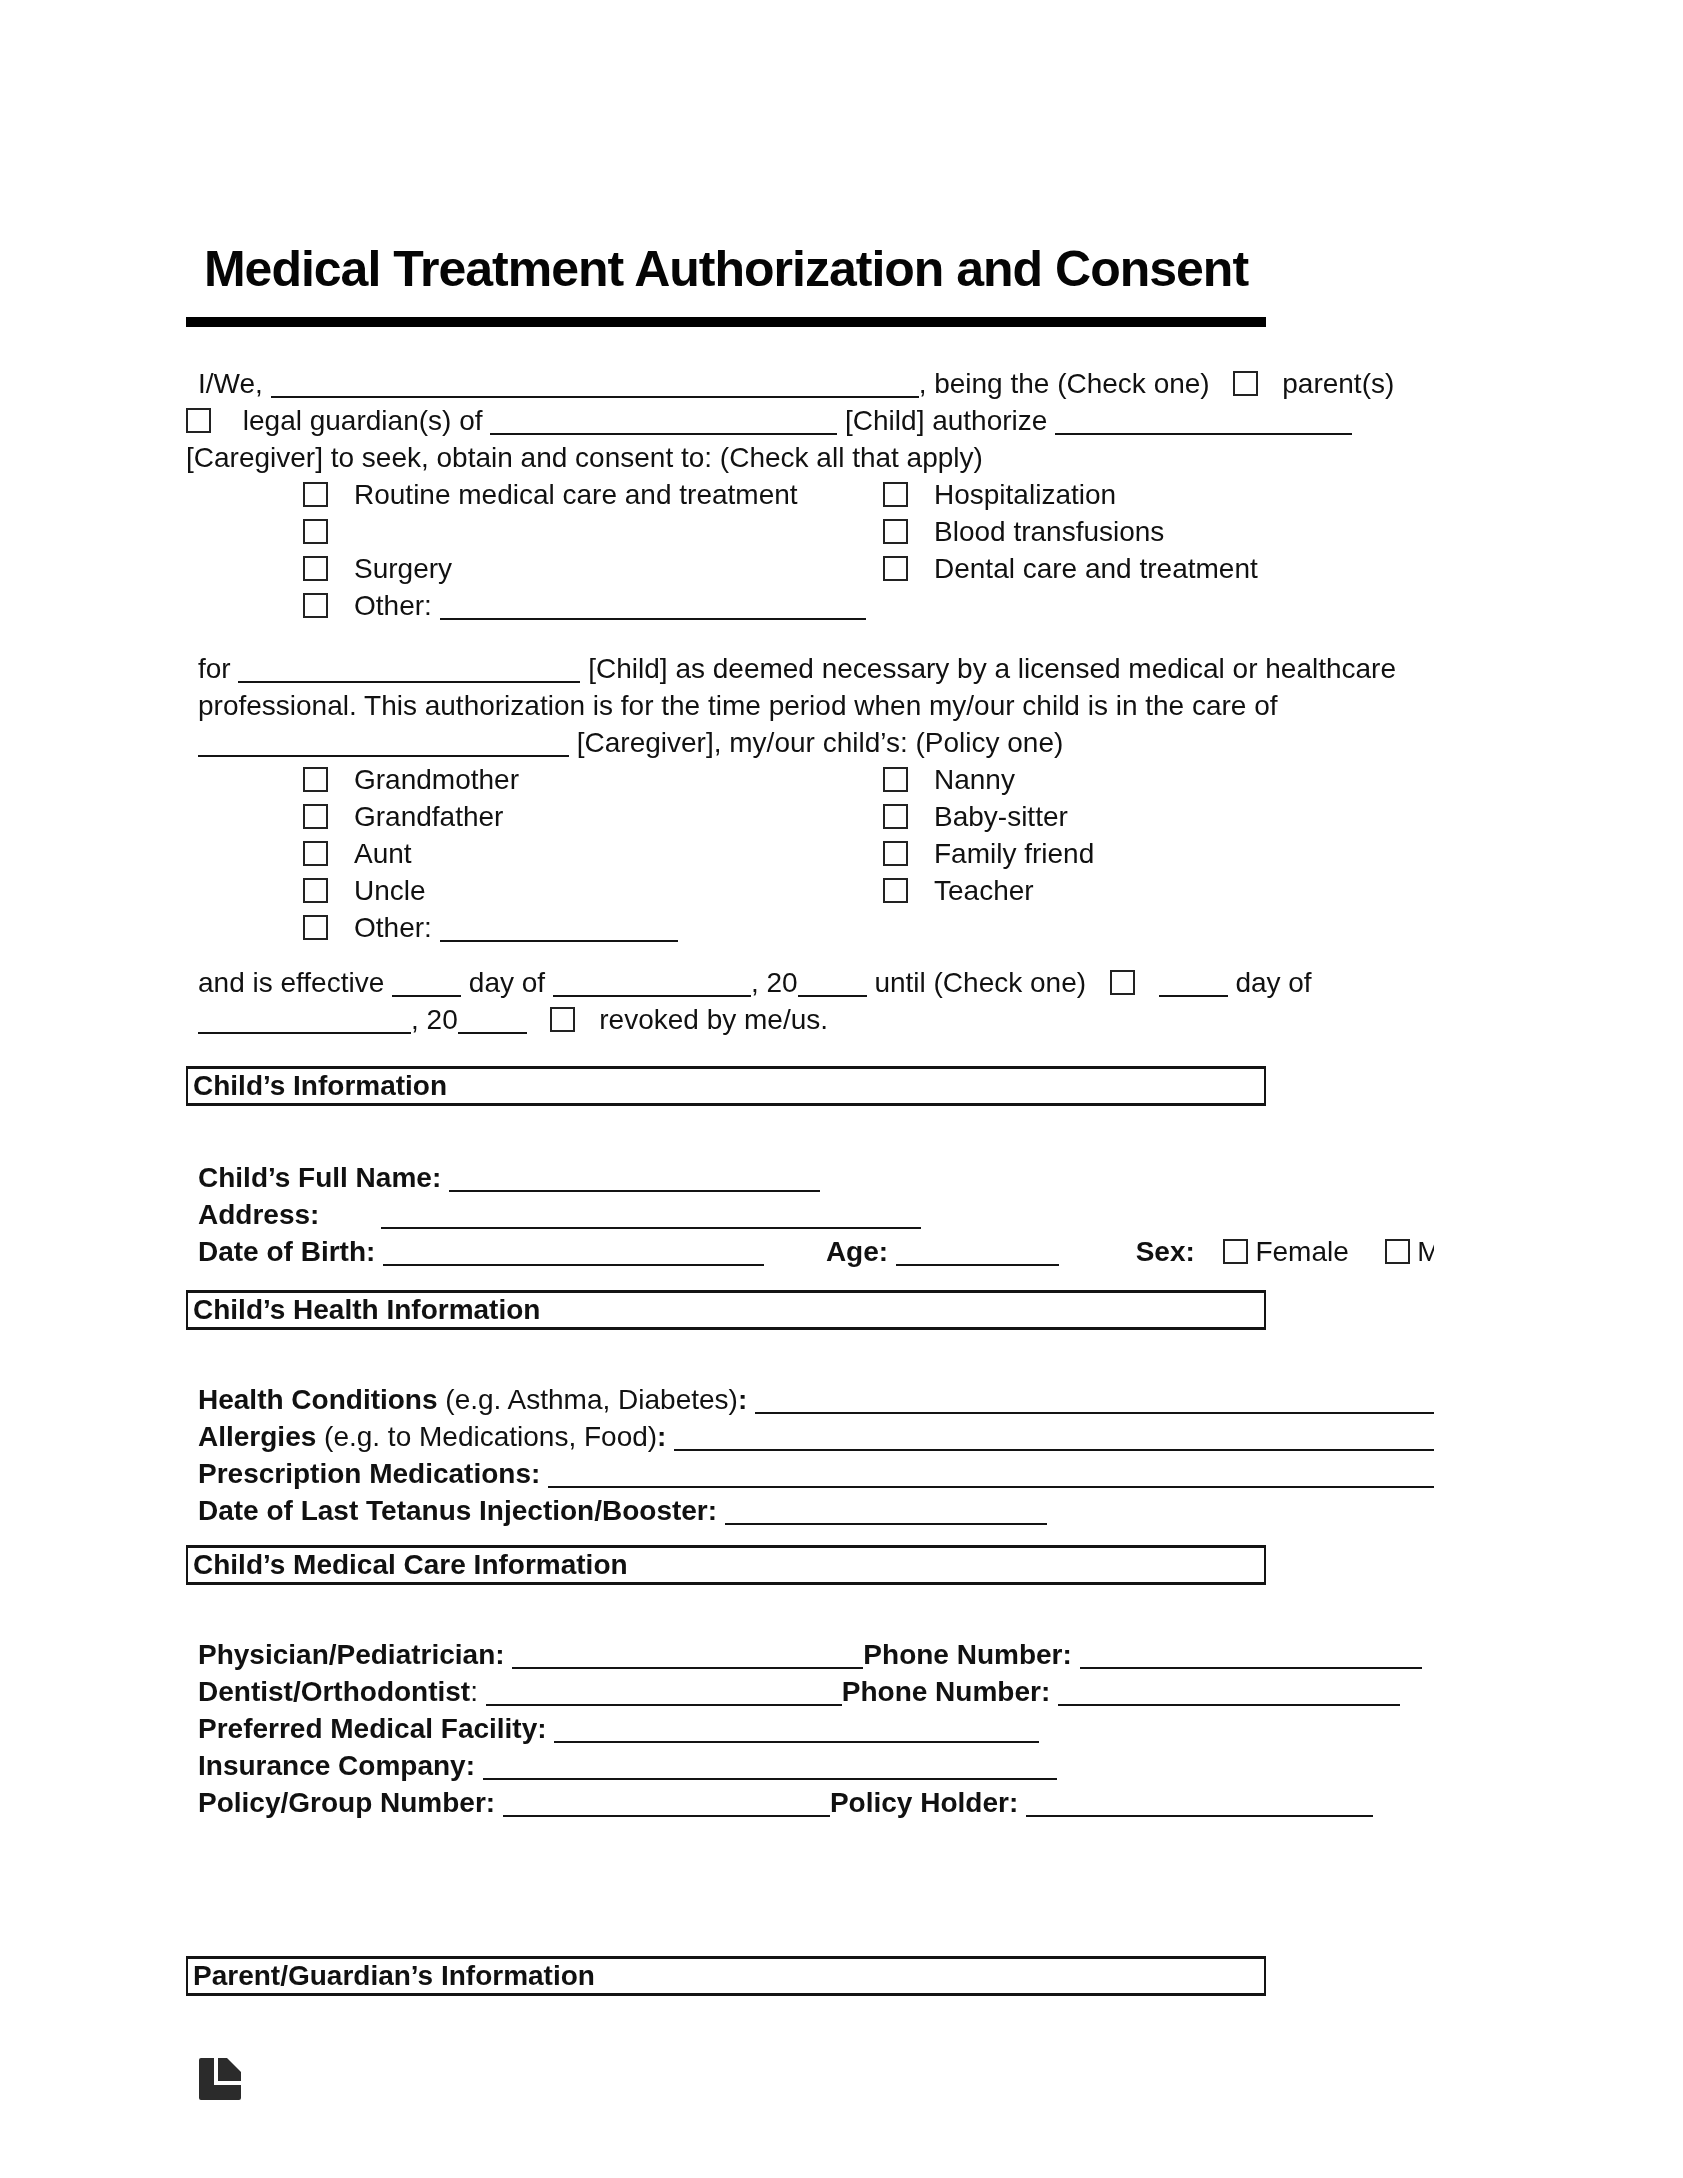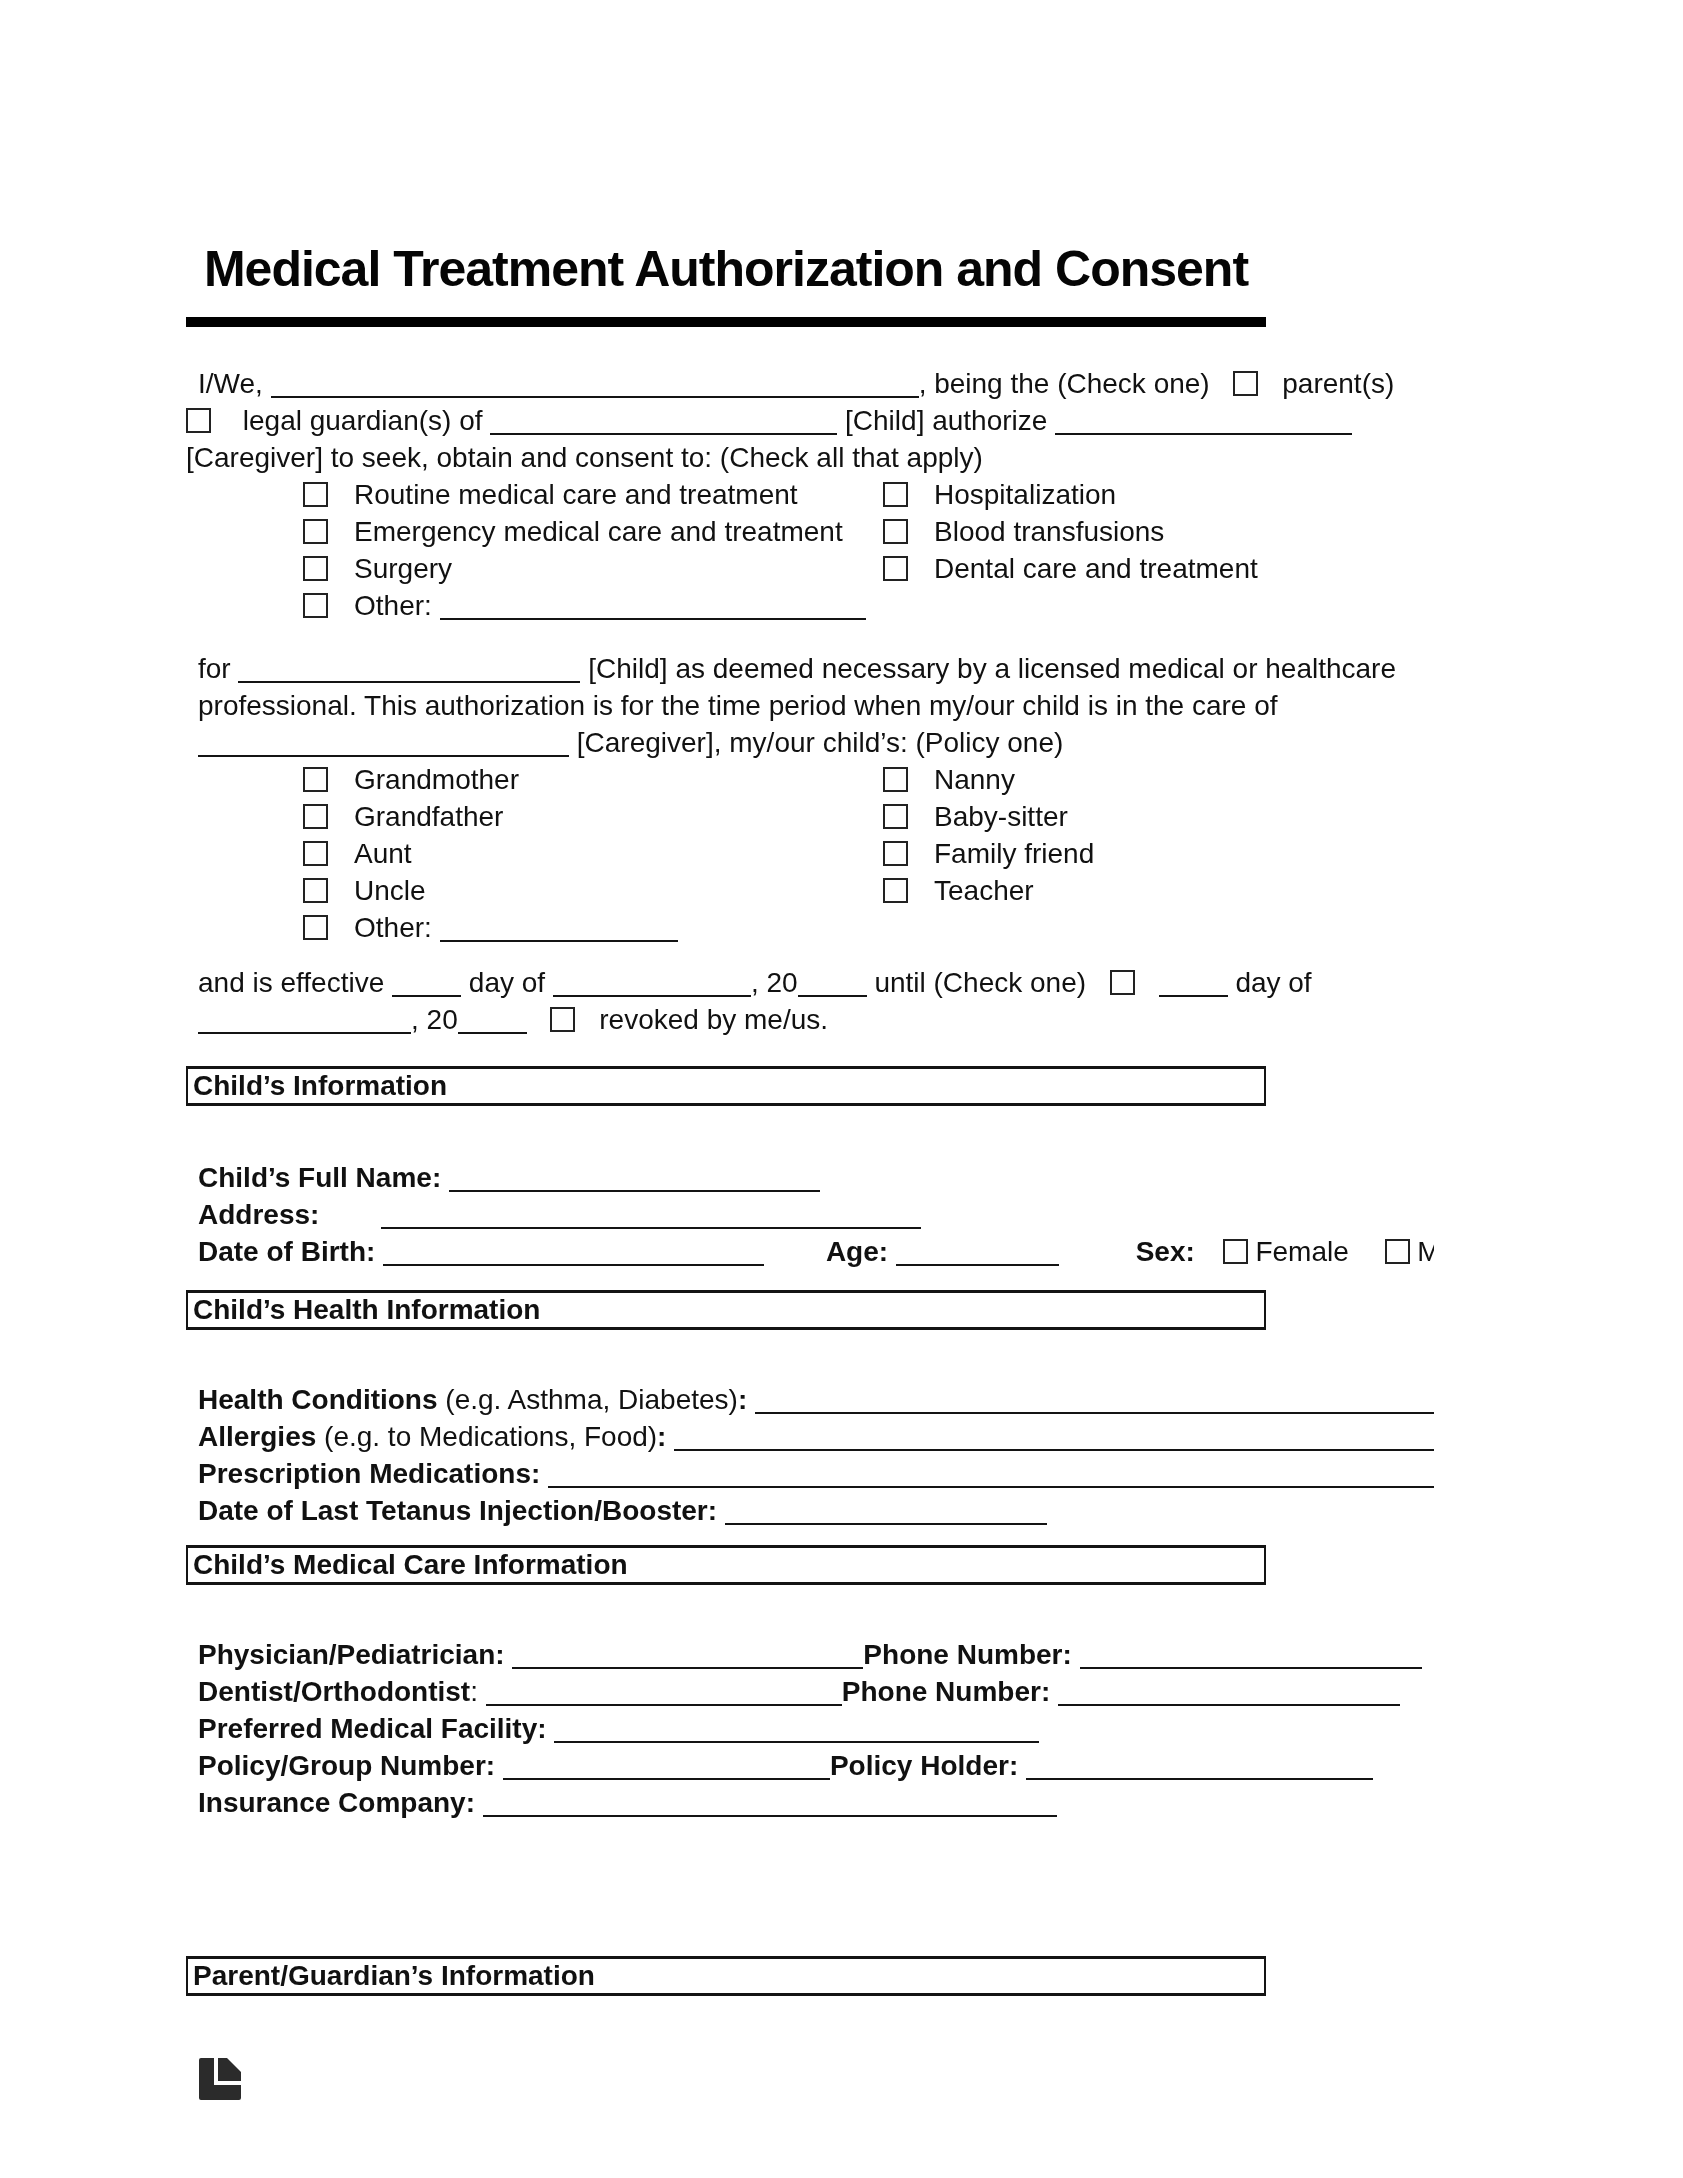--- a/index.html
+++ b/index.html
@@ -91,21 +91,21 @@
       <div class="cb-row">
         <div class="cb-col1 cb-item">
           <span class="checkbox"></span><span>Routine medical care and treatment</span>
         </div>
         <div class="cb-item">
           <span class="checkbox"></span><span>Hospitalization</span>
         </div>
       </div>
       <div class="cb-row">
         <div class="cb-col1 cb-item">
-          <span class="checkbox"></span><span>Emergency medical care and treatment</span>
+          <span class="checkbox"></span>
         </div>
         <div class="cb-item">
           <span class="checkbox"></span><span>Blood transfusions</span>
         </div>
       </div>
       <div class="cb-row">
         <div class="cb-col1 cb-item">
           <span class="checkbox"></span><span>Surgery</span>
         </div>
         <div class="cb-item">
@@ -261,34 +261,34 @@
         </div>
         <div>
           <span class="bold">Phone Number:</span>
           <span class="blank bw345"></span>
         </div>
       </div>
       <div class="line">
         <span class="bold">Preferred Medical Facility:</span>
         <span class="blank bw490"></span>
       </div>
+      <div class="line">
+        <span class="bold">Insurance Company:</span>
+        <span class="blank bw580"></span>
+      </div>
       <div class="line two-col">
         <div class="tc-left">
           <span class="bold">Policy/Group Number:</span>
           <span class="blank bw330"></span>
         </div>
         <div>
           <span class="bold">Policy Holder:</span>
           <span class="blank bw350"></span>
         </div>
       </div>
-      <div class="line">
-        <span class="bold">Insurance Company:</span>
-        <span class="blank bw580"></span>
-      </div>
     </div>
 
     <div class="section-box mt-box4">Parent/Guardian’s Information</div>
 
     <svg class="logo" viewBox="0 0 44 44" aria-hidden="true">
       <path d="M1,3 Q1,1 3,1 H16 V28 H43 V41 Q43,43 41,43 H3 Q1,43 1,41 Z" fill="#2b2b2b"></path>
       <path d="M20,1 H29 L43,15 V24 H20 Z" fill="#2b2b2b"></path>
     </svg>
 
   </div>

